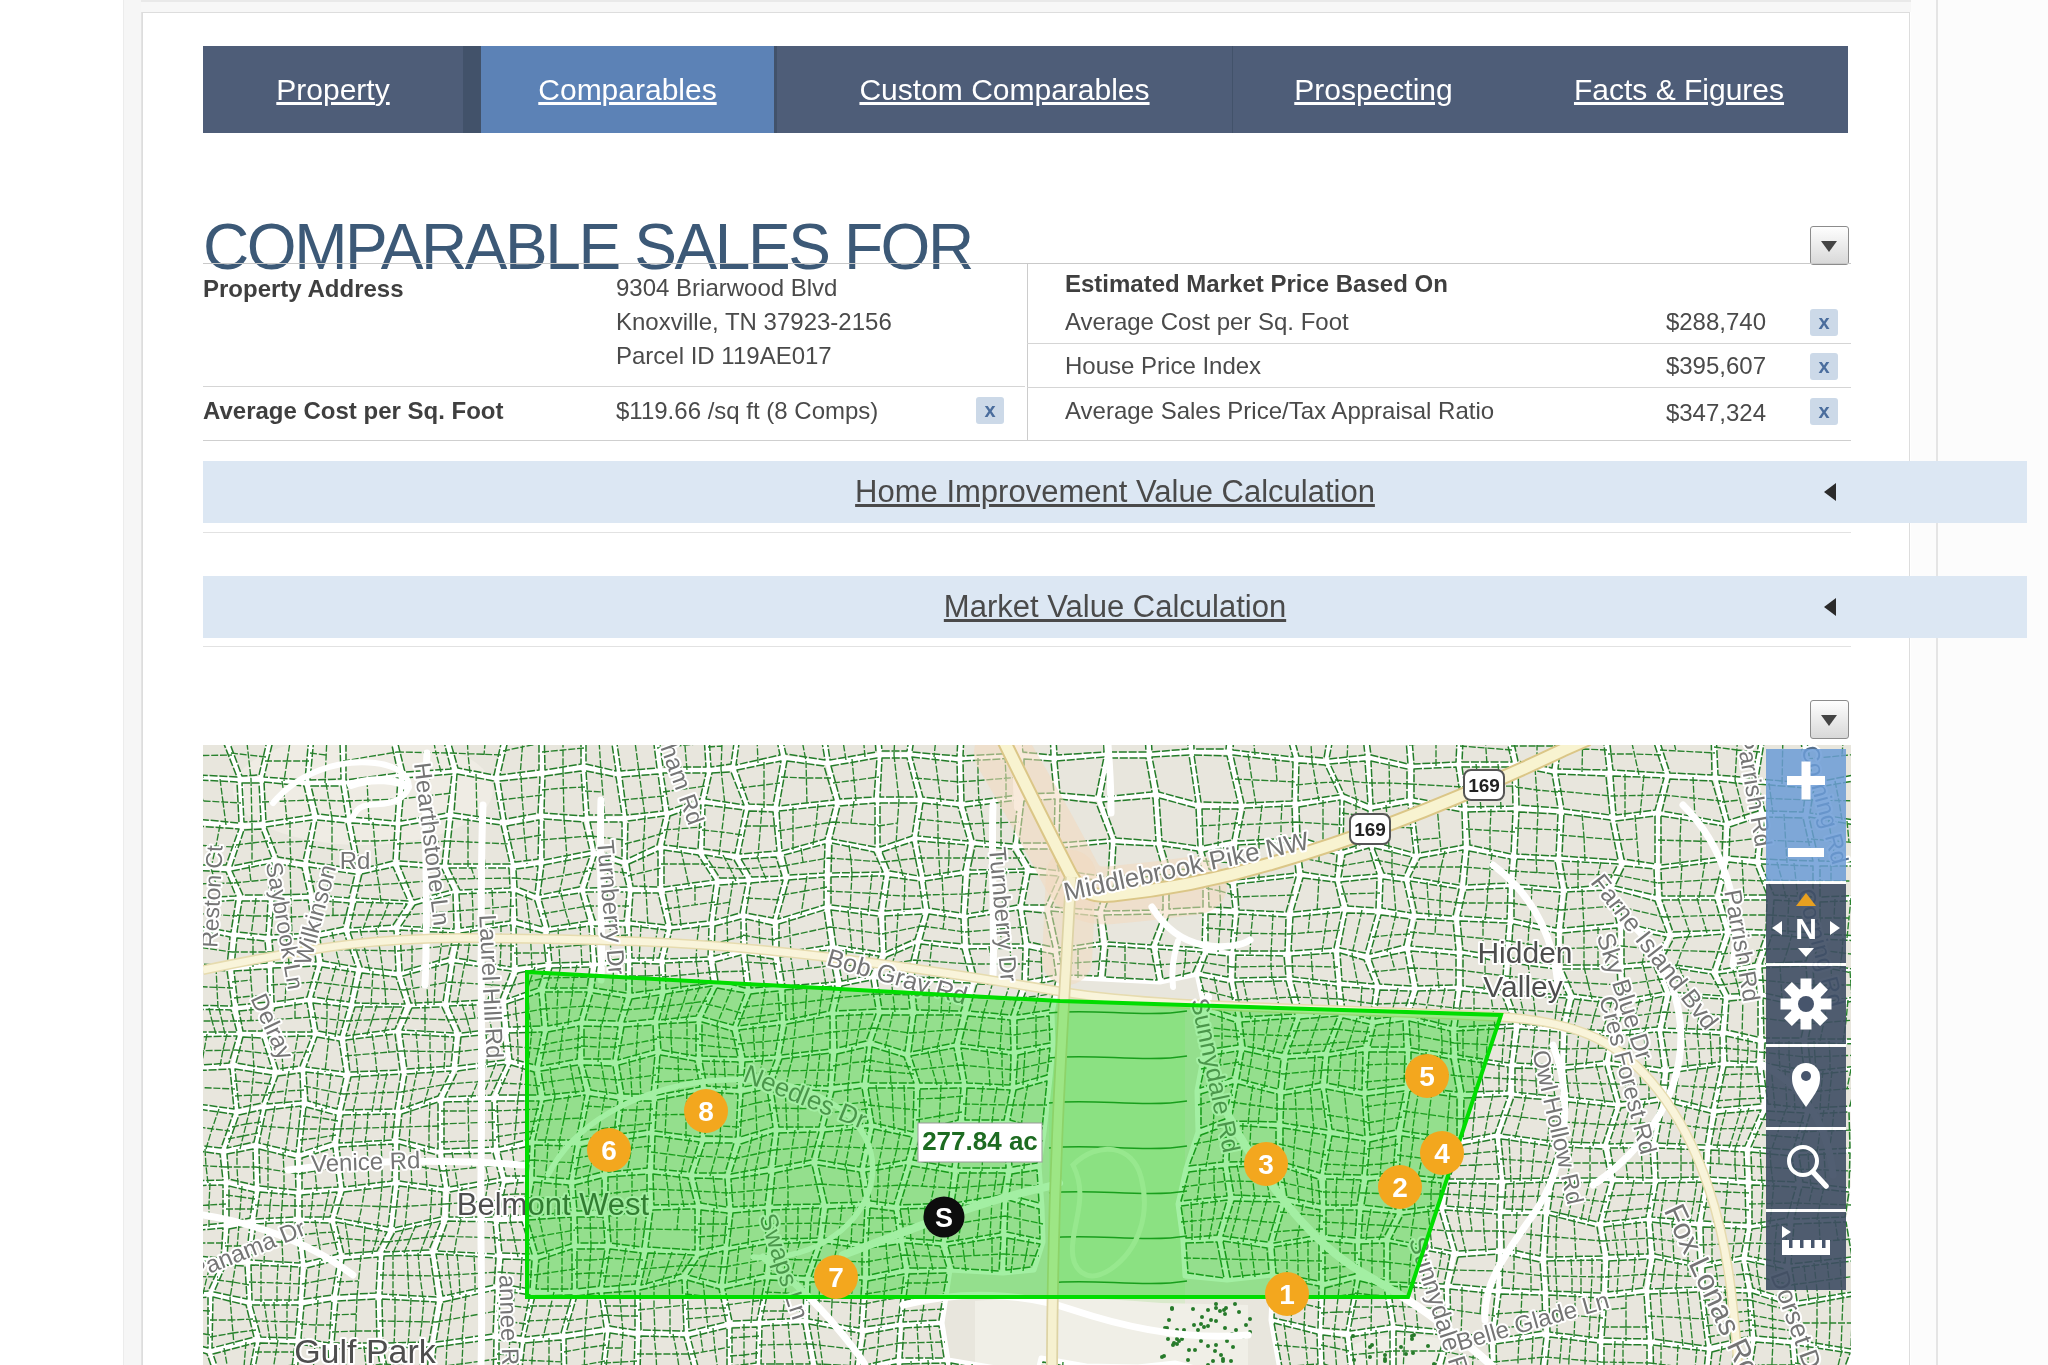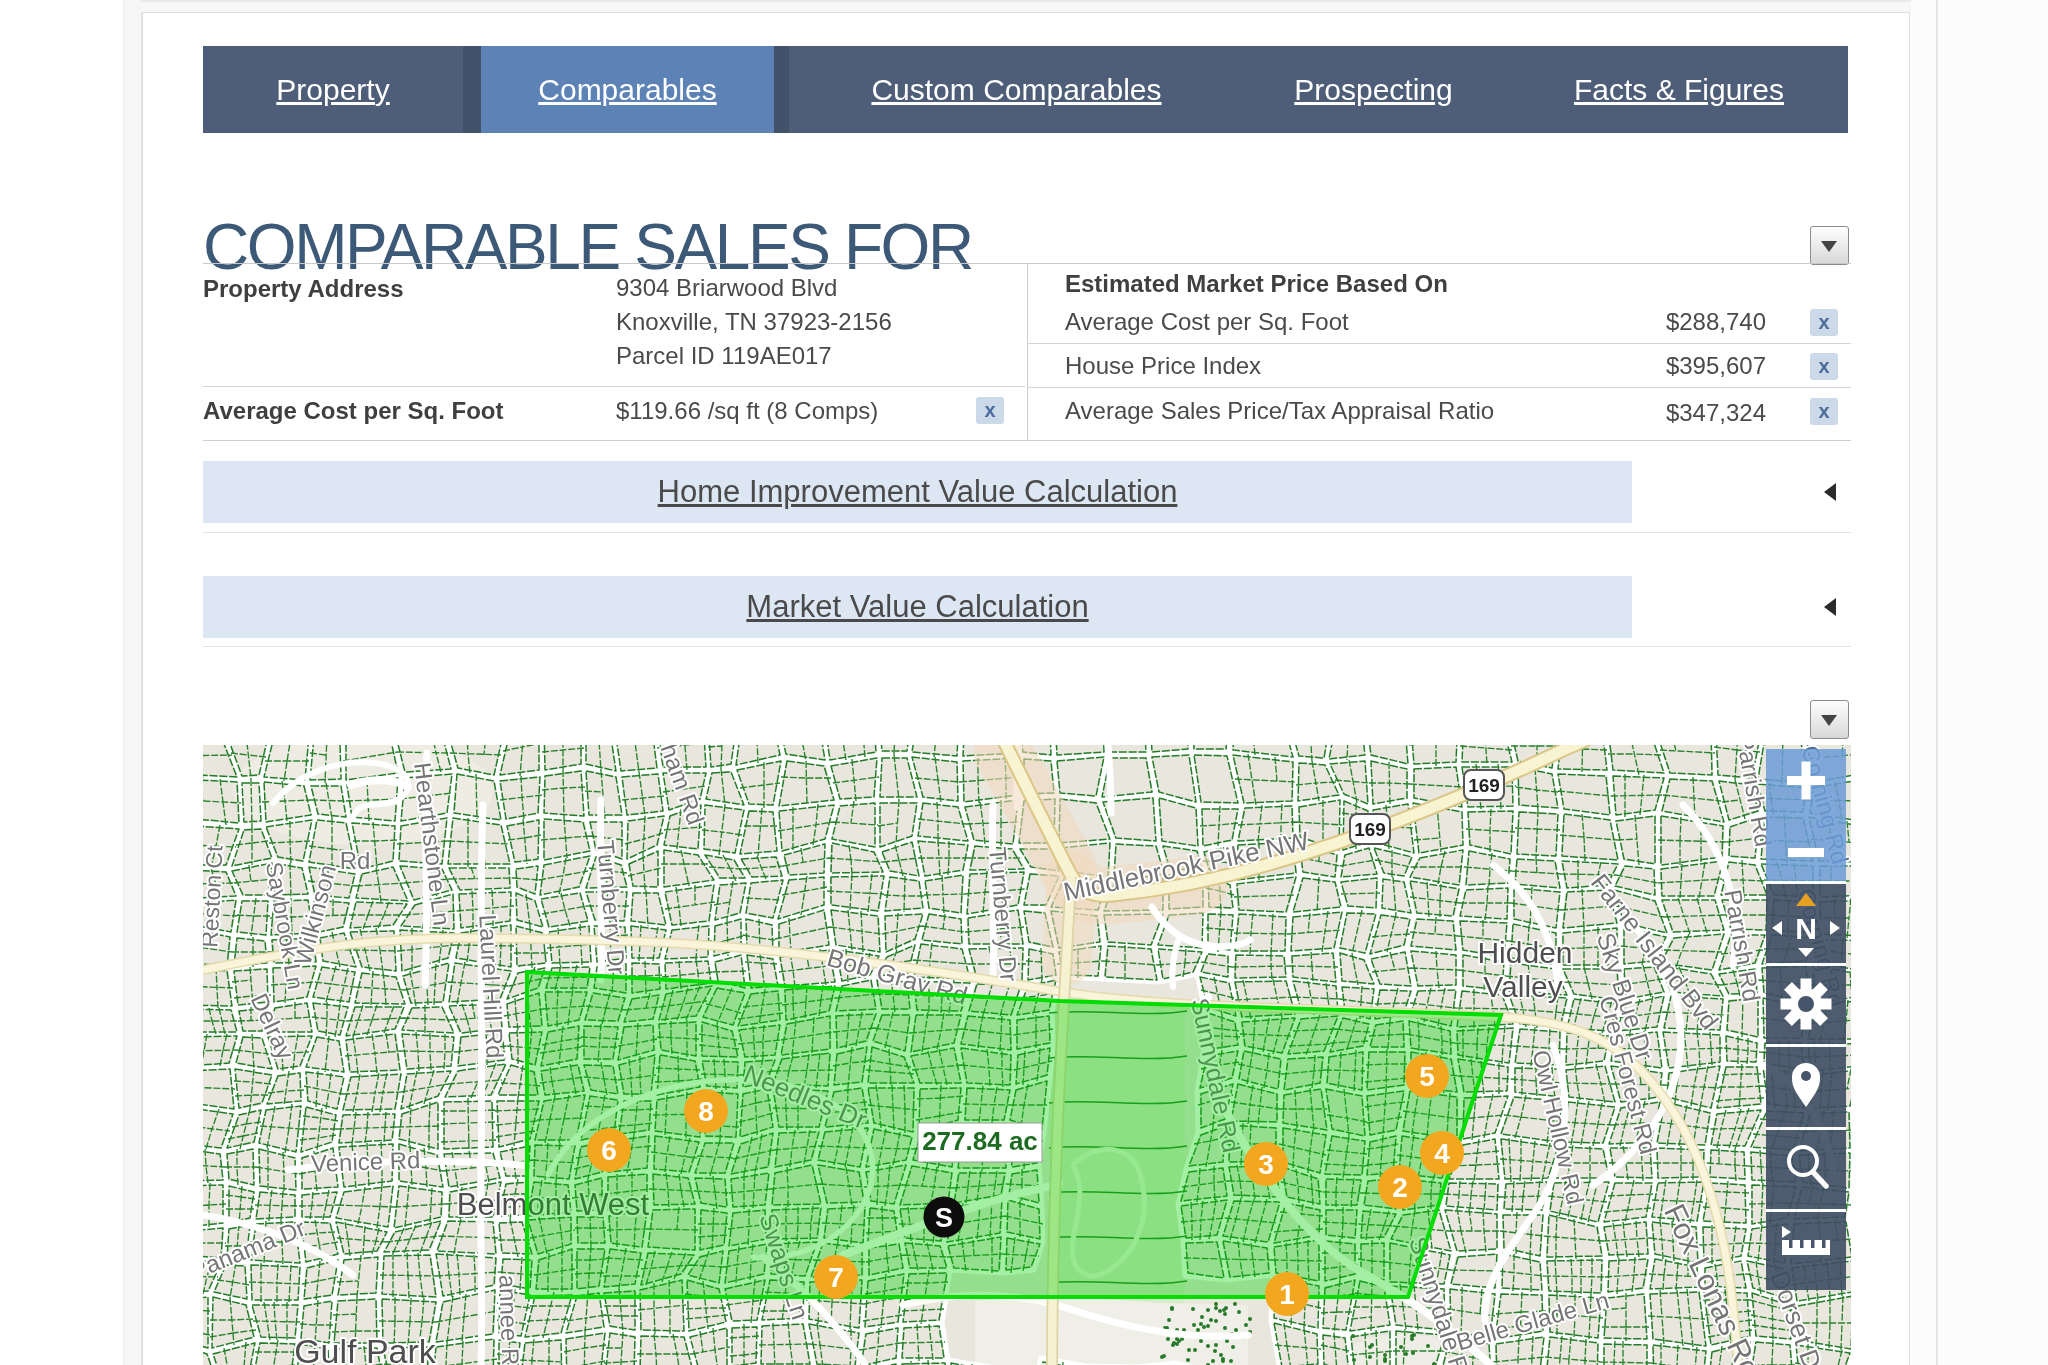--- a/index.html
+++ b/index.html
@@ -14,37 +14,37 @@
 .tab{position:absolute;top:0;height:87px;background:#4e5d78;color:#fff;font-size:30px;
  display:flex;align-items:center;justify-content:center;text-decoration:underline}
 .tab.act{background:#5c82b6}
 .hr{position:absolute;height:1px;background:#c9c9c9}
 .xb{position:absolute;width:28px;height:27px;background:#ccd9e8;color:#4a6d9d;font-weight:bold;
  font-size:20px;text-align:center;line-height:26px;border-radius:3px}
 .dd{position:absolute;width:39px;height:39px;background:linear-gradient(#fefefe,#d8d8d8);
  border:1px solid #8c8c8c;border-radius:3px;box-sizing:border-box}
 .dd .tri{position:absolute;left:10px;top:14px;width:0;height:0;border-left:8px solid transparent;
  border-right:8px solid transparent;border-top:11px solid #444}
-.bar{position:absolute;left:203px;width:1429px;height:62px;background:#dce7f3;
+.bar{position:absolute;left:203px;width:1824px;height:62px;background:#dce7f3;
  display:flex;align-items:center;justify-content:center;font-size:31px;color:#4a4a4a}
 .bar span{text-decoration:underline}
 .ltri{position:absolute;width:0;height:0;border-top:9px solid transparent;
  border-bottom:9px solid transparent;border-right:12px solid #2b2b2b}
 .b{font-weight:bold;color:#3f3f3f}
 .t26{position:absolute;font-size:24px;line-height:34px}
 </style></head><body>
 <div id="lgut"></div>
 <div id="tstrip"></div>
 <div id="rcol"></div>
 <div id="rline"></div>
 <div id="card"></div>
 <div class="abs" style="left:203px;top:46px;width:1605px;height:87px;background:#42526a">
     <div class="tab" style="left:0px;width:260px">Property</div>
     <div class="tab act" style="left:278px;width:293px">Comparables</div>
-    <div class="tab" style="left:586px;width:455px">Custom Comparables</div>
+    <div class="tab" style="left:574px;width:455px">Custom Comparables</div>
     <div class="tab" style="left:1030px;width:281px">Prospecting</div>
     <div class="tab" style="left:1307px;width:338px">Facts &amp; Figures</div>
   </div>
 <div class="abs" style="left:203px;top:210px;font-size:64px;color:#3c5977;letter-spacing:-2.4px">COMPARABLE SALES FOR</div>
 <div class="dd" style="left:1810px;top:226px">
     <div class="tri"></div>
   </div>
 <div class="hr" style="left:203px;top:263px;width:1648px"></div>
 <div class="t26 b" style="left:203px;top:272px">Property Address</div>
 <div class="t26" style="left:616px;top:271px">9304 Briarwood Blvd<br>Knoxville, TN 37923-2156<br>Parcel ID 119AE017</div>

